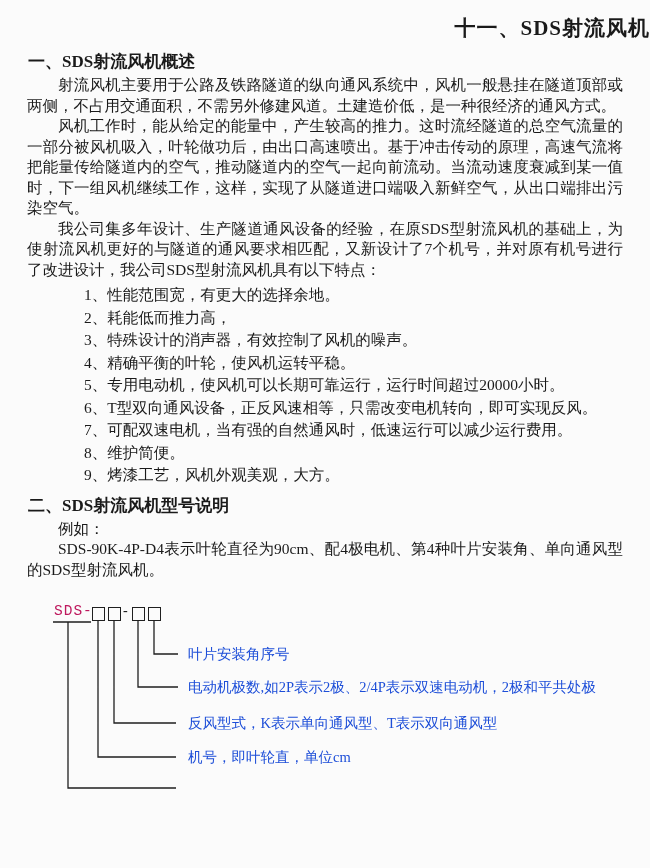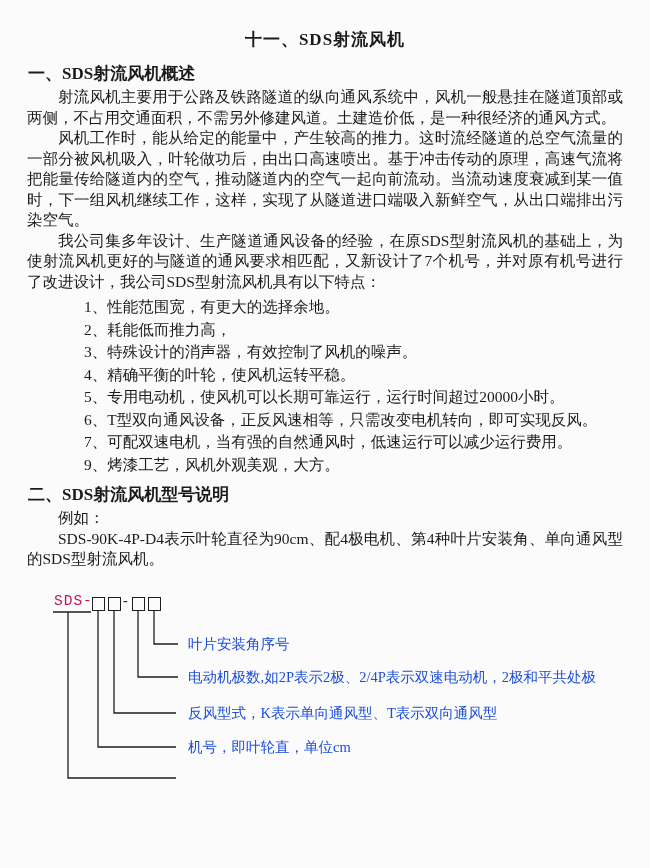--- a/index.html
+++ b/index.html
@@ -10,23 +10,23 @@
   .page {
     position: relative;
     width: 650px;
     height: 868px;
     background: #fbfbfb;
     color: #1a1a1a;
     font-family: "Liberation Serif", "DejaVu Serif", serif;
     overflow: hidden;
   }
   .title {
-    padding-top: 25px;
-    text-align: center;
-    font-size: 17px;
+    padding-top: 13px;
+    text-align: right;
+    font-size: 21px;
     line-height: 30px;
     font-weight: bold;
     letter-spacing: 1px;
   }
   .h2 {
     margin: 8px 27px 2px 28px;
     font-size: 17px;
     line-height: 22px;
     font-weight: bold;
   }
@@ -116,20 +116,21 @@
   <p class="para">我公司集多年设计、生产隧道通风设备的经验，在原SDS型射流风机的基础上，为使射流风机更好的与隧道的通风要求相匹配，又新设计了7个机号，并对原有机号进行了改进设计，我公司SDS型射流风机具有以下特点：</p>
 
   <div class="features">
     <div class="feature">1、性能范围宽，有更大的选择余地。</div>
     <div class="feature">2、耗能低而推力高，</div>
     <div class="feature">3、特殊设计的消声器，有效控制了风机的噪声。</div>
     <div class="feature">4、精确平衡的叶轮，使风机运转平稳。</div>
     <div class="feature">5、专用电动机，使风机可以长期可靠运行，运行时间超过20000小时。</div>
     <div class="feature">6、T型双向通风设备，正反风速相等，只需改变电机转向，即可实现反风。</div>
     <div class="feature">7、可配双速电机，当有强的自然通风时，低速运行可以减少运行费用。</div>
+    <div class="feature">8、维护简便。</div>
     <div class="feature">9、烤漆工艺，风机外观美观，大方。</div>
   </div>
 
   <div class="h2">二、SDS射流风机型号说明</div>
 
   <p class="para example-label">例如：</p>
   <p class="para">SDS-90K-4P-D4表示叶轮直径为90cm、配4极电机、第4种叶片安装角、单向通风型的SDS型射流风机。</p>
 
   <div class="diagram">
     <svg class="conn-svg" viewBox="0 0 650 212" xmlns="http://www.w3.org/2000/svg">

